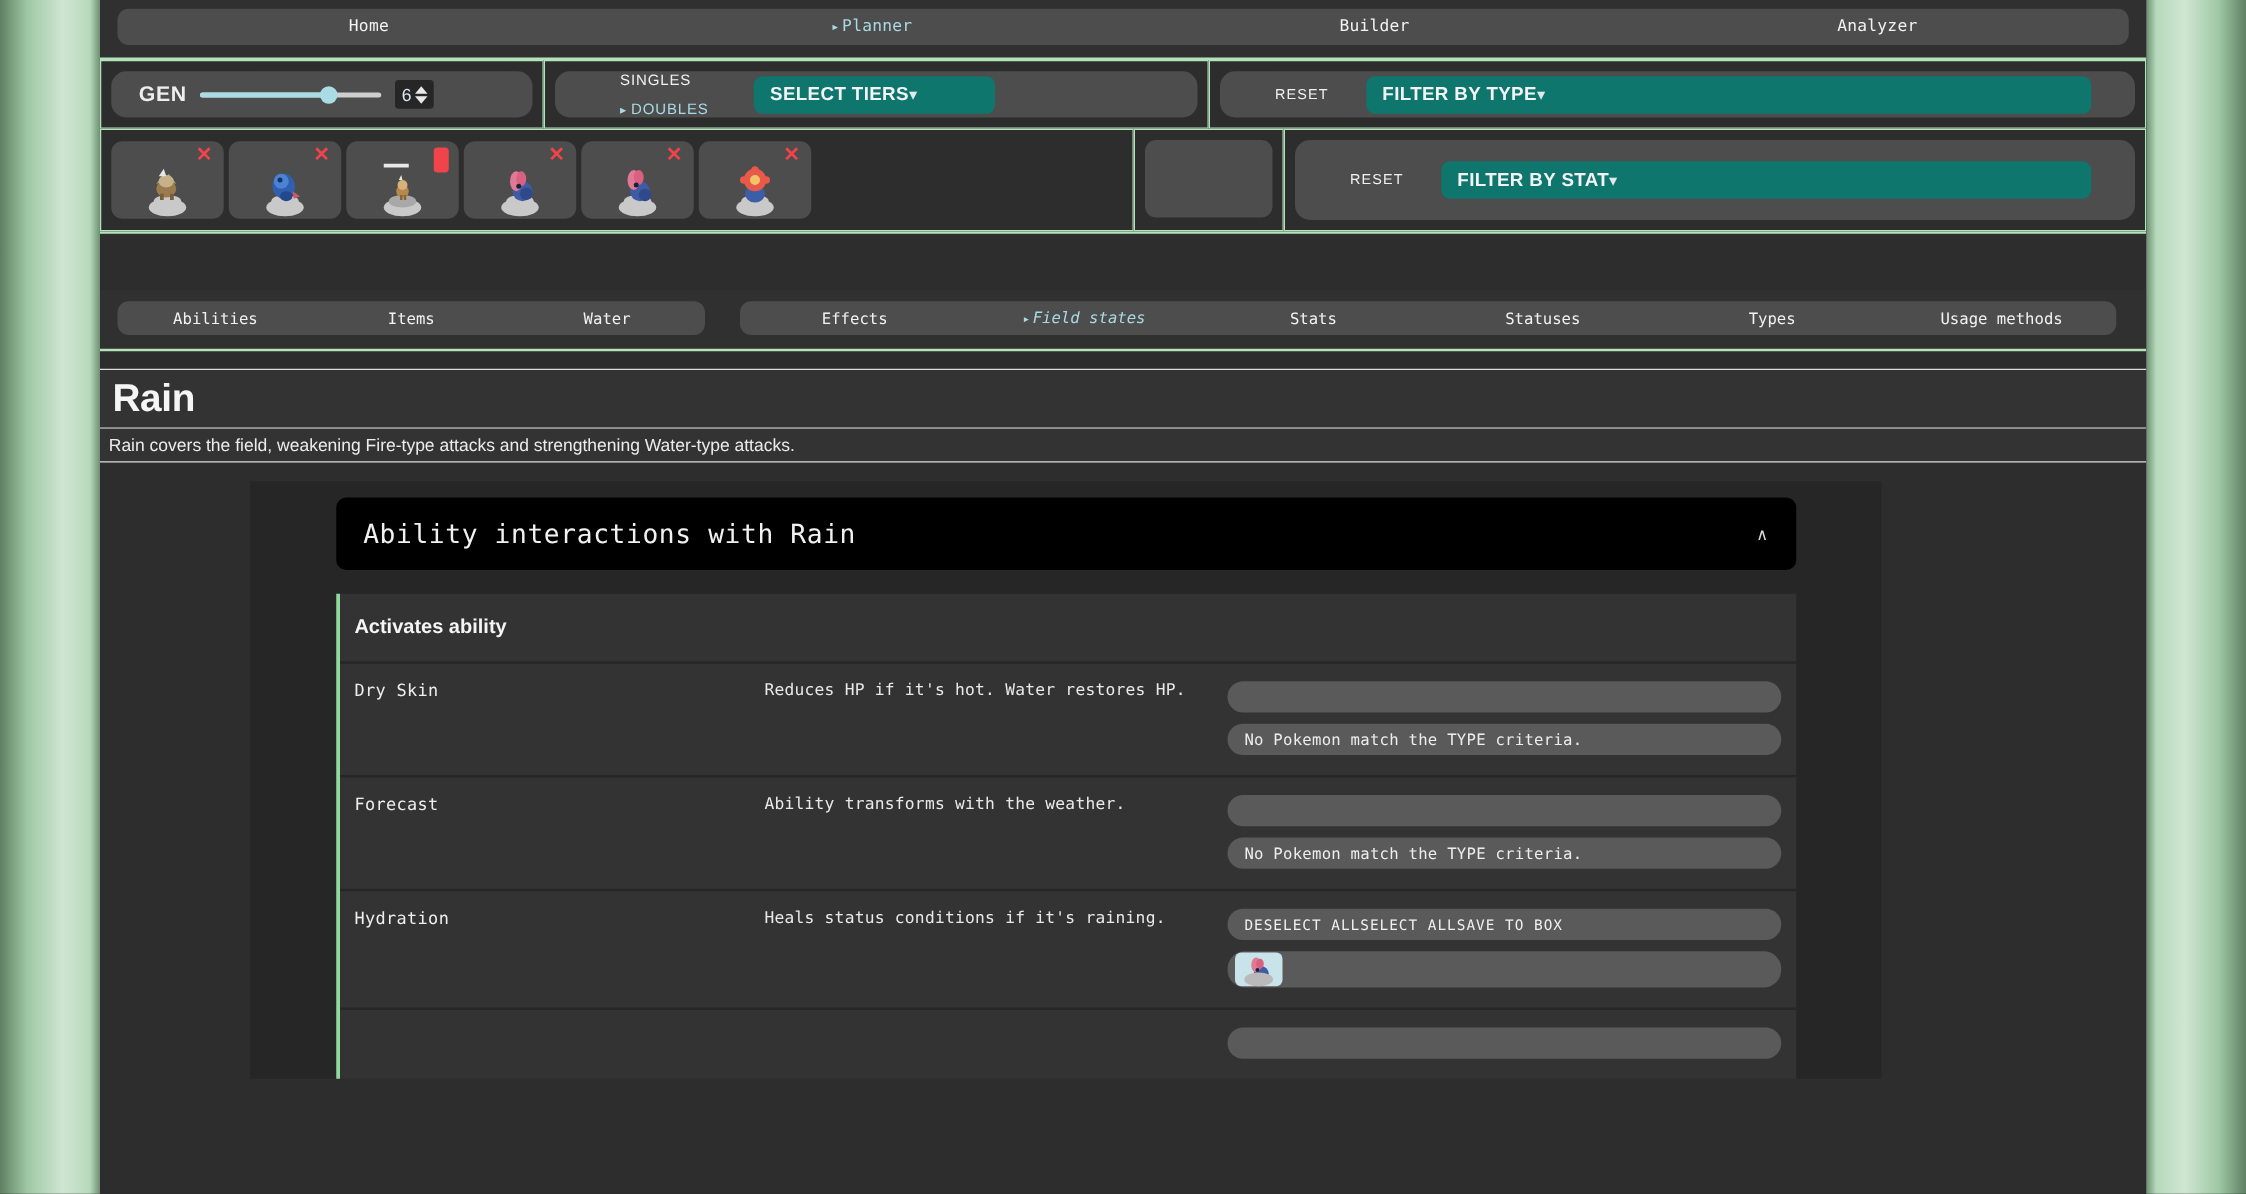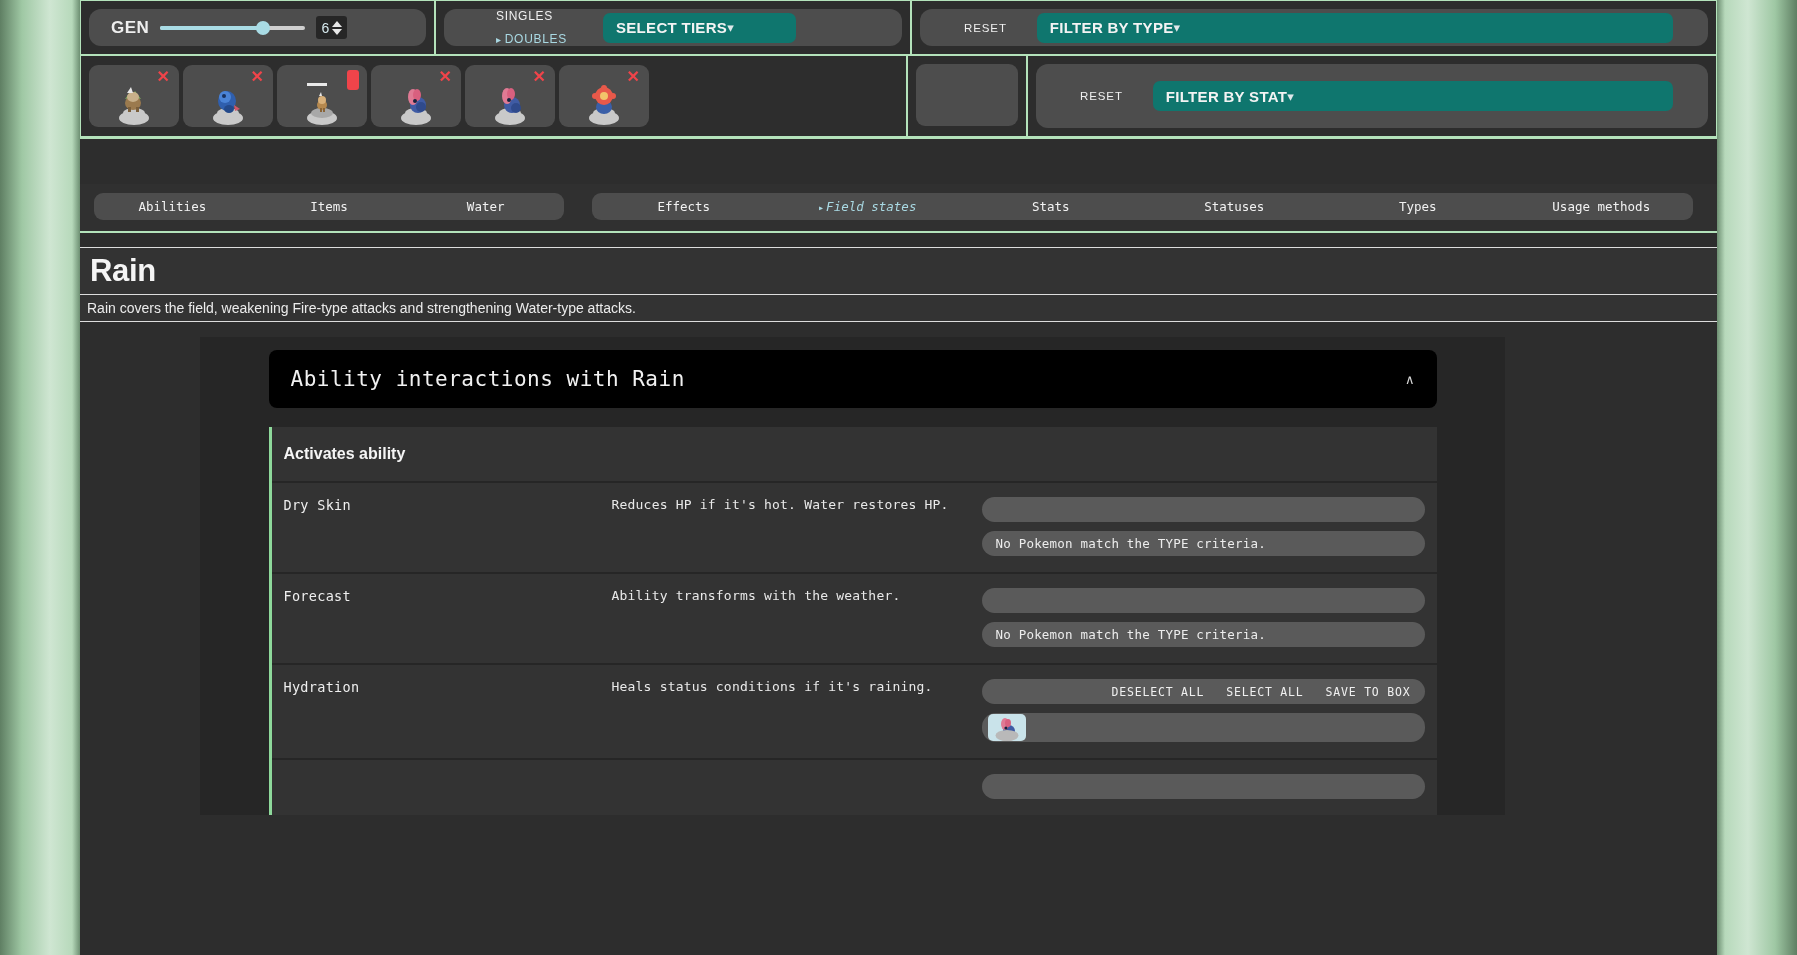--- a/index.html
+++ b/index.html
@@ -95,21 +95,21 @@
   .num-box .val { font-size: 14px; color: #d6e9ee; font-family: "Liberation Sans", sans-serif; }
   .spin { display: flex; flex-direction: column; line-height: 0; gap: 2px; }
   .spin i {
     display: block; width: 0; height: 0; border-left: 5px solid transparent;
     border-right: 5px solid transparent;
   }
   .spin i.up { border-bottom: 6px solid #e8e8e8; }
   .spin i.dn { border-top: 6px solid #e8e8e8; }
 
   
-  .cell-format { width: 476px; }
+  .cell-format { width: 532px; }
   .fmt-wrap { padding-left: 52px; gap: 36px; }
   .fmt-modes { display: flex; flex-direction: column; gap: 9px; }
   .fmt-mode { font-size: 12px; letter-spacing: .7px; color: #f0f0f0; cursor: pointer; font-family: "Liberation Sans", sans-serif;}
   .fmt-mode.sel { color: #a9d9e3; }
   .fmt-mode.sel::before { content: "\25B8"; margin-right: 3px; font-size: 10px; }
   .select-box {
     background: #0f766e; border-radius: 7px;
     height: 30px; display: flex; align-items: center; 
     padding: 0 13px; cursor: pointer;
   }
@@ -206,37 +206,45 @@
   .irow { display: flex; padding: 14px 0 16px 0; border-bottom: 2px solid #262626; }
   .irow .c-name { width: 340px; padding-left: 12px; font-size: 13.5px; color: #efefef; letter-spacing: .3px; }
   .irow .c-desc { width: 370px; font-size: 13px; color: #e9e9e9; letter-spacing: .2px; }
   .irow .c-res { flex: 1; padding-right: 12px; display: flex; flex-direction: column; gap: 9px; }
   .pill {
     background: #5a5a5a; border-radius: 14px; height: 25px; display: flex; align-items: center;
     padding: 0 14px;
   }
   .pill.tall { height: 29px; }
   .pill.msg { font-size: 12.5px; color: #ededed; letter-spacing: .2px; }
-  .pill.actions { justify-content: flex-end; gap: 22px; }
+  .pill.actions { }
   .pill.actions span { font-size: 11.5px; color: #f0f0f0; letter-spacing: .8px; cursor: pointer; }
   .pill.members { position: relative; padding-left: 6px; }
   .mem {
     position: relative; width: 38px; height: 27px; border-radius: 5px;
     background: #c9e3ea;
   }
   .mem .mbase {
     position: absolute; left: 50%; bottom: 0px; transform: translateX(-50%);
     width: 23px; height: 11px; border-radius: 50%; background: #b9b9b9;
   }
 </style>
 </head>
 <body>
 
 <div class="page">
 
+  <div class="nav-outer">
+    <div class="nav-bar">
+      <div class="nav-item">Home</div>
+      <div class="nav-item active">Planner</div>
+      <div class="nav-item">Builder</div>
+      <div class="nav-item">Analyzer</div>
+    </div>
+  </div>
 
   <div class="controls">
     <div class="ctrl-row">
 
       <div class="cell cell-gen">
         <div class="inner-panel gen-wrap">
           <span class="gen-label">GEN</span>
           <div class="slider">
             <div class="track"></div>
             <div class="fill"></div>

